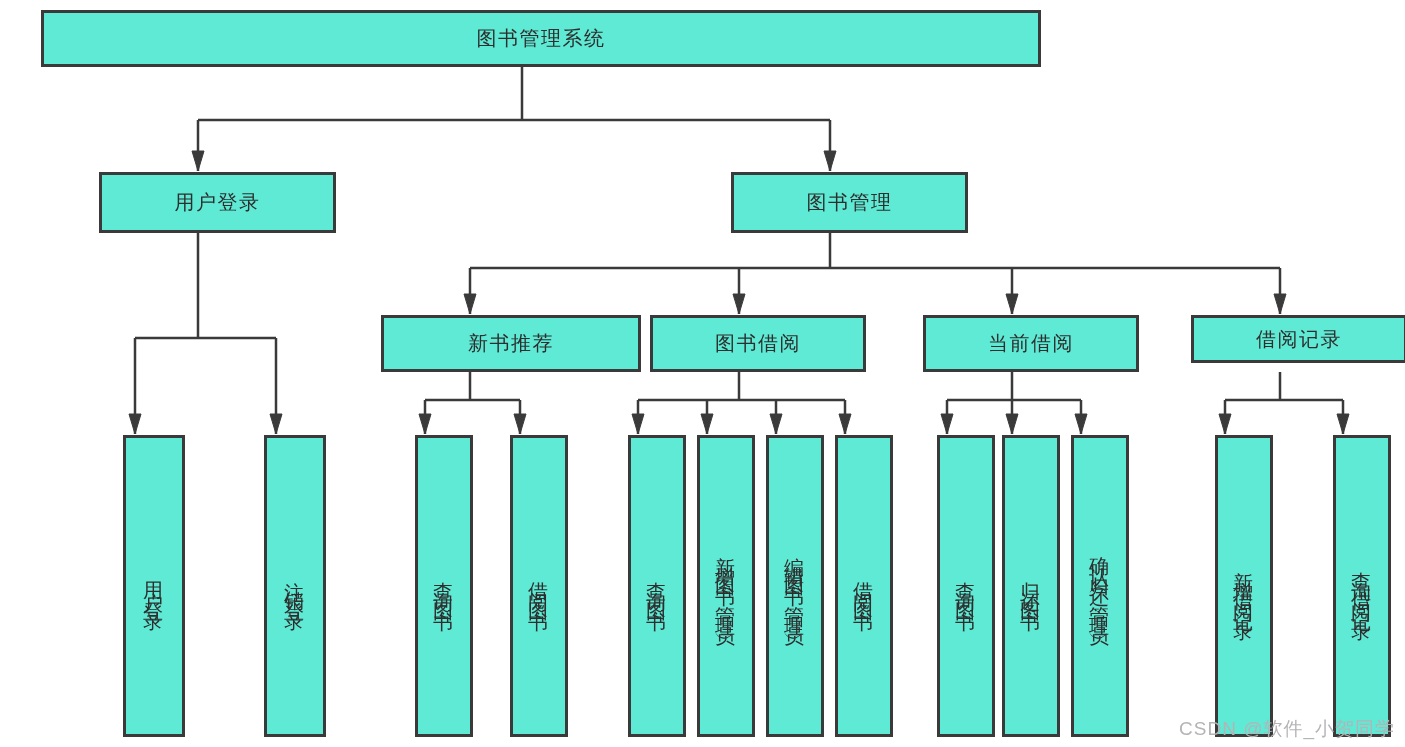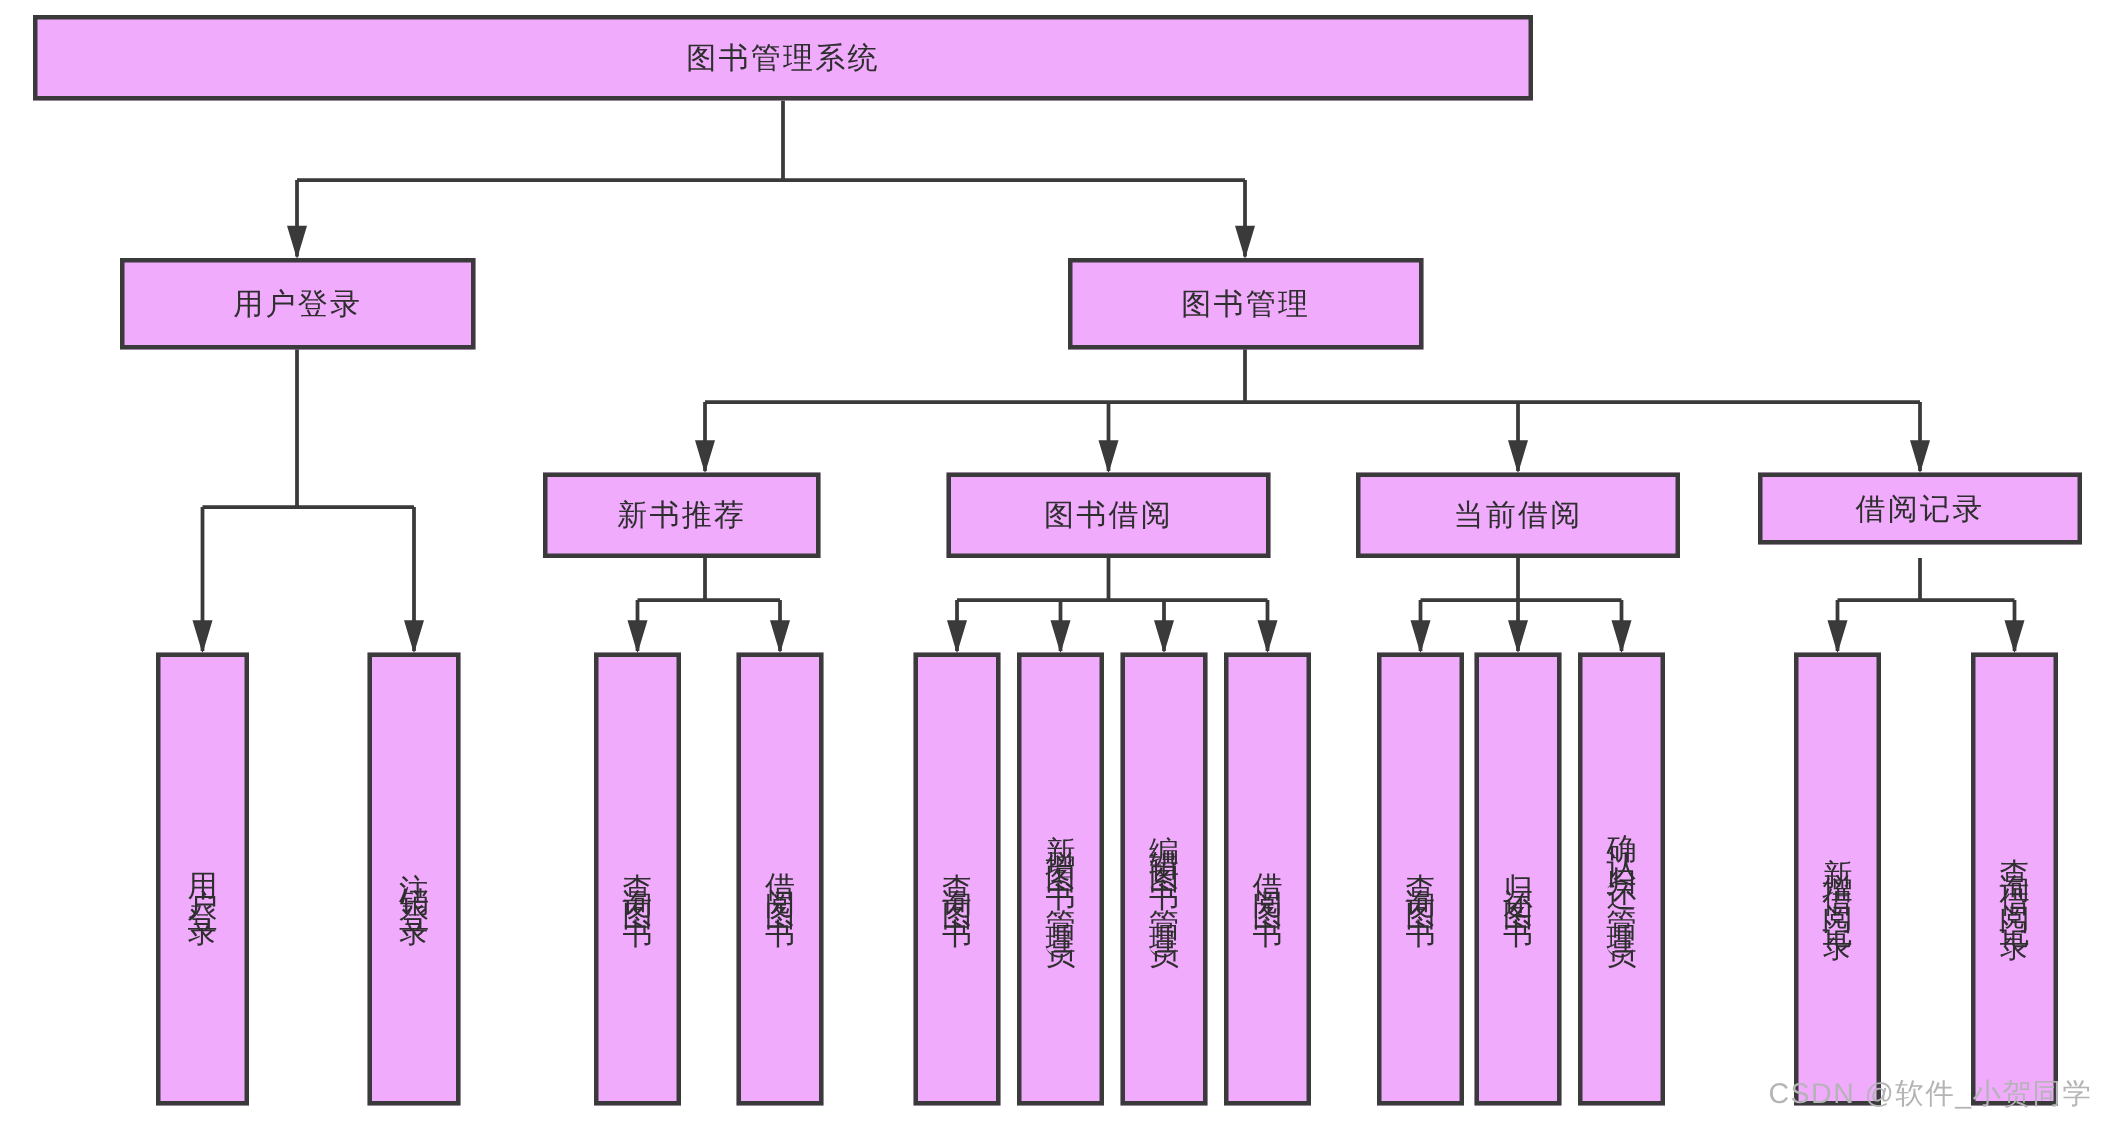--- a/index.html
+++ b/index.html
@@ -16,42 +16,43 @@
   svg.wires {
     position: absolute;
     left: 0; top: 0;
     width: 1405px; height: 747px;
     z-index: 1;
   }
   .box {
     position: absolute;
     box-sizing: border-box;
     border: 3px solid #3a3a3a;
-    background: #f0abfc;
+    background: #5eead4;
     display: flex;
     align-items: center;
     justify-content: center;
     font-size: 20px;
     letter-spacing: 1.5px;
     z-index: 2;
     white-space: nowrap;
+    margin-left: 19px;
   }
   .leaf {
     writing-mode: vertical-rl;
     letter-spacing: 0.5em;
     font-size: 20px;
     white-space: normal;
   }
   
   .n-root  { left: 22px;   top: 10px;  width: 1000px; height: 57px; }
   
   .n-login { left: 80px;   top: 172px; width: 237px;  height: 61px; }
   .n-mgmt  { left: 712px;  top: 172px; width: 237px;  height: 61px; }
   
-  .n-nbr   { left: 362px;  top: 315px; width: 185px;  height: 57px; }
+  .n-nbr   { left: 362px;  top: 315px; width: 260px;  height: 57px; }
   .n-bb    { left: 631px;  top: 315px; width: 216px;  height: 57px; }
   .n-cb    { left: 904px;  top: 315px; width: 216px;  height: 57px; }
   .n-br    { left: 1172px; top: 315px; width: 216px;  height: 48px; }
   
   .l-ul1 { left: 104px;  top: 435px; width: 62px; height: 302px; }
   .l-ul2 { left: 245px;  top: 435px; width: 62px; height: 302px; }
   .l-n1  { left: 396px;  top: 435px; width: 58px; height: 302px; }
   .l-n2  { left: 491px;  top: 435px; width: 58px; height: 302px; }
   .l-b1  { left: 609px;  top: 435px; width: 58px; height: 302px; }
   .l-b2  { left: 678px;  top: 435px; width: 58px; height: 302px; }

